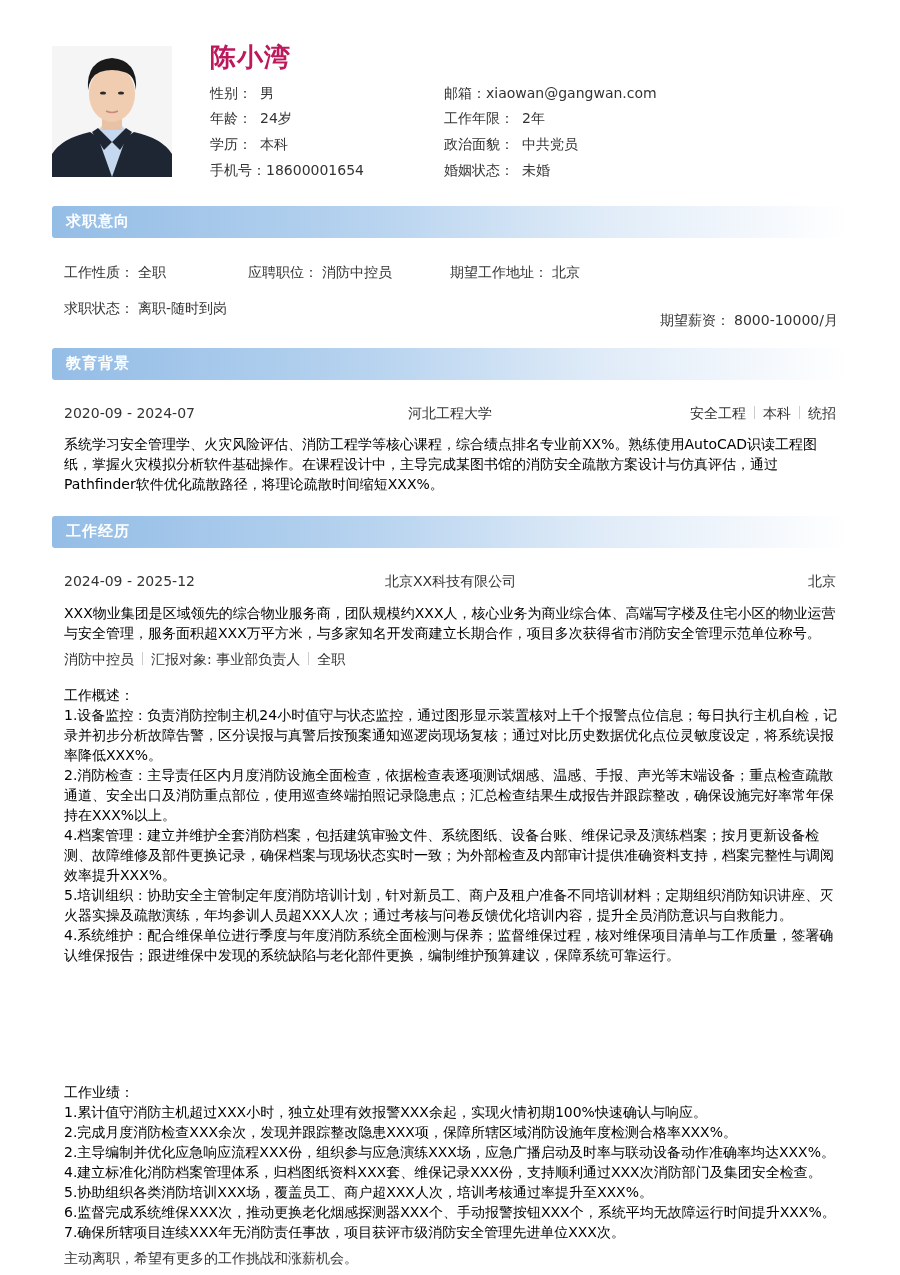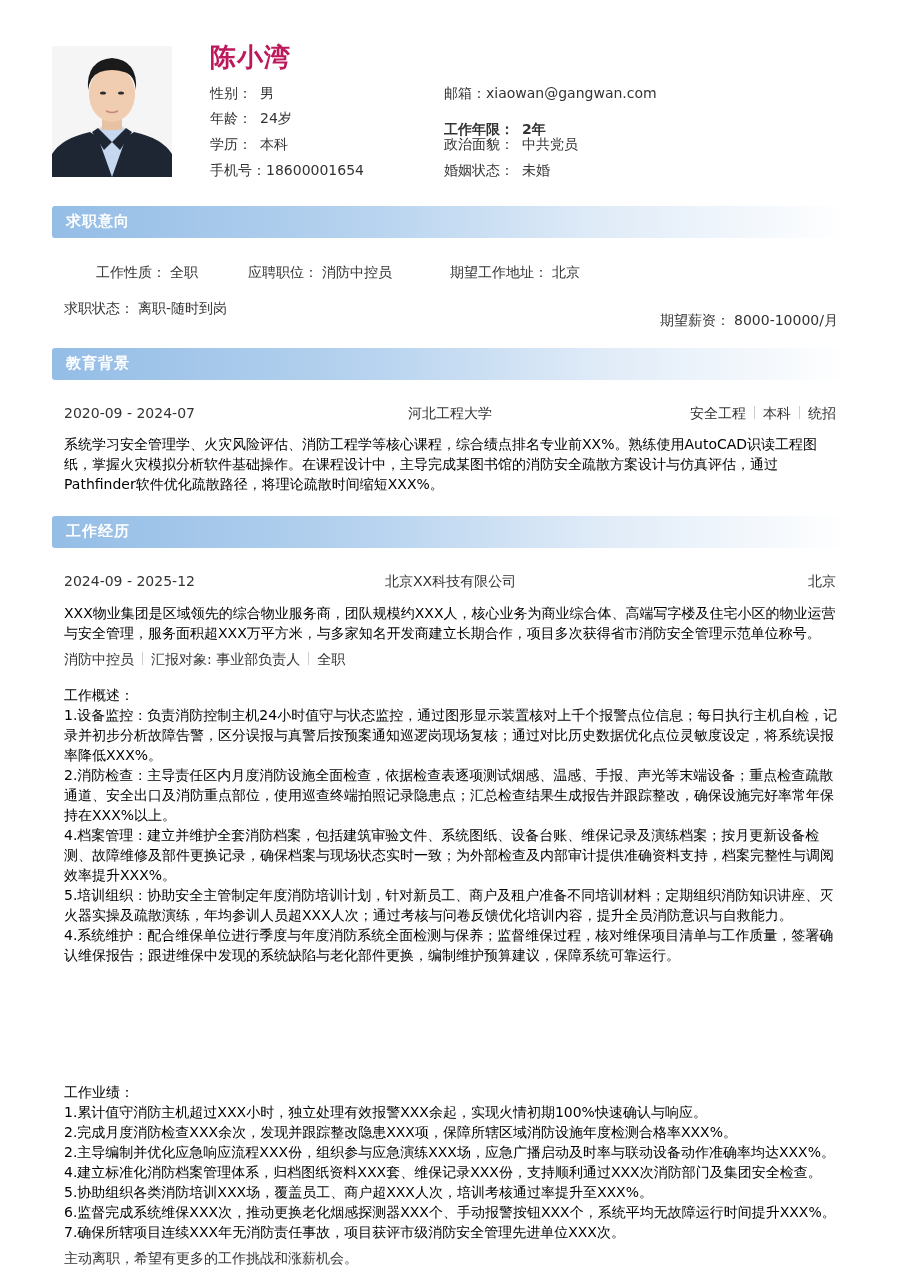--- a/index.html
+++ b/index.html
@@ -56,36 +56,36 @@
   <div class="info-row" style="left:210px; top:134px;">
     <span>学历：</span><span style="margin-left:8px">本科</span>
   </div>
   <div class="info-row" style="left:210px; top:160px;">
     <span>手机号：</span><span>18600001654</span>
   </div>
 
   <div class="info-row" style="left:444px; top:83px;">
     <span>邮箱：</span><span>xiaowan@gangwan.com</span>
   </div>
-  <div class="info-row" style="left:444px; top:119px;font-weight:bold;">
+  <div class="info-row" style="left:444px; top:108px;">
     <span>工作年限：</span><span style="margin-left:8px">2年</span>
   </div>
   <div class="info-row" style="left:444px; top:134px;">
     <span>政治面貌：</span><span style="margin-left:8px">中共党员</span>
   </div>
   <div class="info-row" style="left:444px; top:160px;">
     <span>婚姻状态：</span><span style="margin-left:8px">未婚</span>
   </div>
 </div>
 
 <div class="section-bar" style="top:206px;">
   <div class="section-title">求职意向</div>
 </div>
 
-<div class="abs" style="left:64px; top:262px;margin-left:32px;">
+<div class="abs" style="left:64px; top:262px;">
   <span>工作性质：</span><span style="margin-left:4px">全职</span>
 </div>
 <div class="abs" style="left:248px; top:262px;">
   <span>应聘职位：</span><span style="margin-left:4px">消防中控员</span>
 </div>
 <div class="abs" style="left:450px; top:262px;">
   <span>期望工作地址：</span><span style="margin-left:4px">北京</span>
 </div>
 <div class="abs" style="left:660px; top:262px;margin-top:48px;">
   <span>期望薪资：</span><span style="margin-left:4px">8000-10000/月</span>

